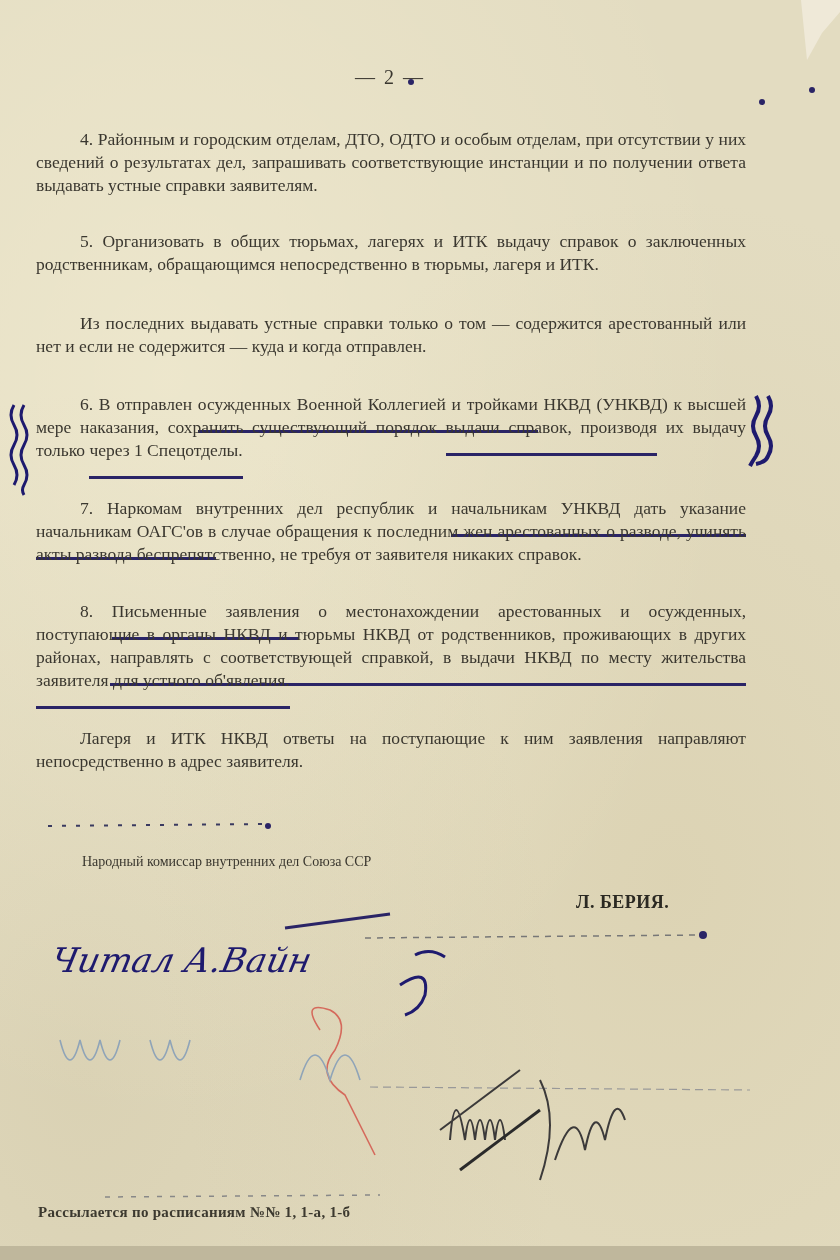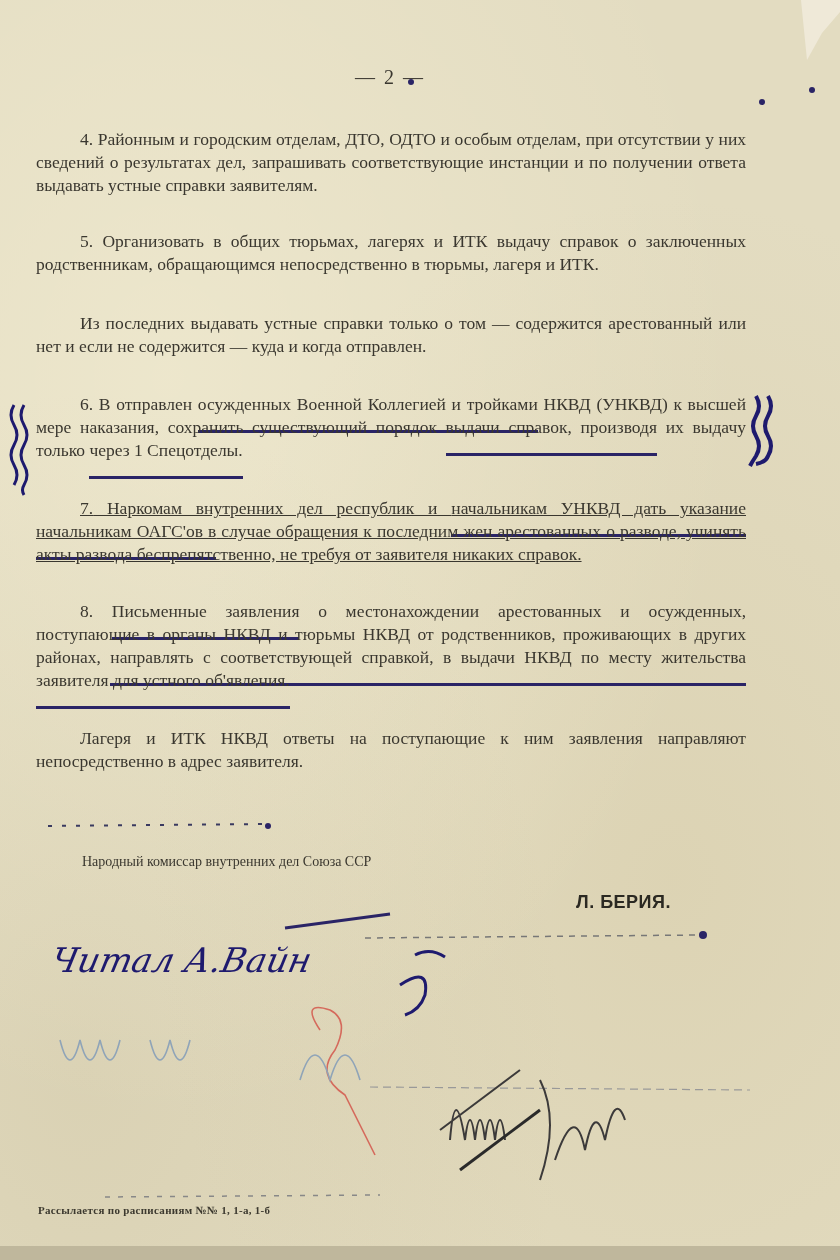--- a/index.html
+++ b/index.html
@@ -21,22 +21,22 @@
     .bottom-edge { position: absolute; left: 0; bottom: 0; width: 840px; height: 14px; background: #bfb79c; }
     .page-number {
       position: absolute; left: 350px; top: 66px; width: 80px; text-align: center;
       font-size: 20px; letter-spacing: 2px;
     }
     .text-block { position: absolute; left: 36px; width: 710px; font-size: 17.5px; line-height: 23px; }
     .text-block p { margin: 0; text-align: justify; text-align-last: left; }
     .indent { text-indent: 44px; }
     .ul { border-bottom: 3px solid #2a2466; padding-bottom: 16px; }
     .signature-title { position: absolute; left: 82px; top: 854px; font-size: 14px; }
-    .signature-name { position: absolute; left: 576px; top: 892px; font-family: Liberation Sans, sans-serif; font-weight: bold; font-size: 18px; letter-spacing: 0.5px; color: #2b2922; }
-    .footer-note { position: absolute; left: 38px; top: 1204px; font-size: 11px; font-weight: bold; color: #3c392f; letter-spacing: 0.3px; }
+    .signature-name { position: absolute; left: 576px; top: 892px; font-family: Liberation Serif, serif; font-weight: bold; font-size: 18px; letter-spacing: 0.5px; color: #2b2922; }
+    .footer-note { position: absolute; left: 38px; top: 1204px; font-size: 15px; font-weight: bold; color: #3c392f; letter-spacing: 0.3px; }
     .ink { position: absolute; left: 0; top: 0; width: 840px; height: 1260px; pointer-events: none; }
     .handwriting {
       position: absolute; font-family: "DejaVu Serif", serif; font-style: italic;
       color: #1e1a6e; font-size: 34px; transform: skewX(-12deg);
     }
   </style>
 </head>
 <body>
 
 <div class="page">
@@ -65,21 +65,21 @@
     </p>
   </div>
 
   <div class="text-block" style="top:393px;">
     <p class="indent">
       <span>6.</span>
       <span>В отправлен </span><span class="ul">осужденных Военной Коллегией и тройками</span><span> НКВД (УНКВД) к высшей мере наказания, сохранить существующий порядок </span><span class="ul">выдачи справок, производя</span><span> их выдачу только </span><span class="ul">через 1 Спецотделы.</span>
     </p>
   </div>
 
-  <div class="text-block" style="top:497px;text-decoration:underline;">
+  <div class="text-block" style="top:497px;">
     <p class="indent">
       <span>7.</span>
       <span>Наркомам внутренних дел республик и </span><span class="ul">начальникам УНКВД дать указание начальникам ОАГС'ов в</span><span> случае обращения к последним жен арестованных о разводе, учинять акты развода беспрепятственно, не требуя от заявителя никаких справок.</span>
     </p>
   </div>
 
   <div class="text-block" style="top:600px;">
     <p class="indent">
       <span>8.</span>
       <span class="ul">Письменные заявления</span><span> о местонахождении арестованных и осужденных, поступающие в органы НКВД и тюрьмы НКВД от родственников, проживающих в других районах, </span><span class="ul">направлять с соответствующей справкой, в выдачи НКВД по месту жительства заявителя для устного об'явления.</span>

